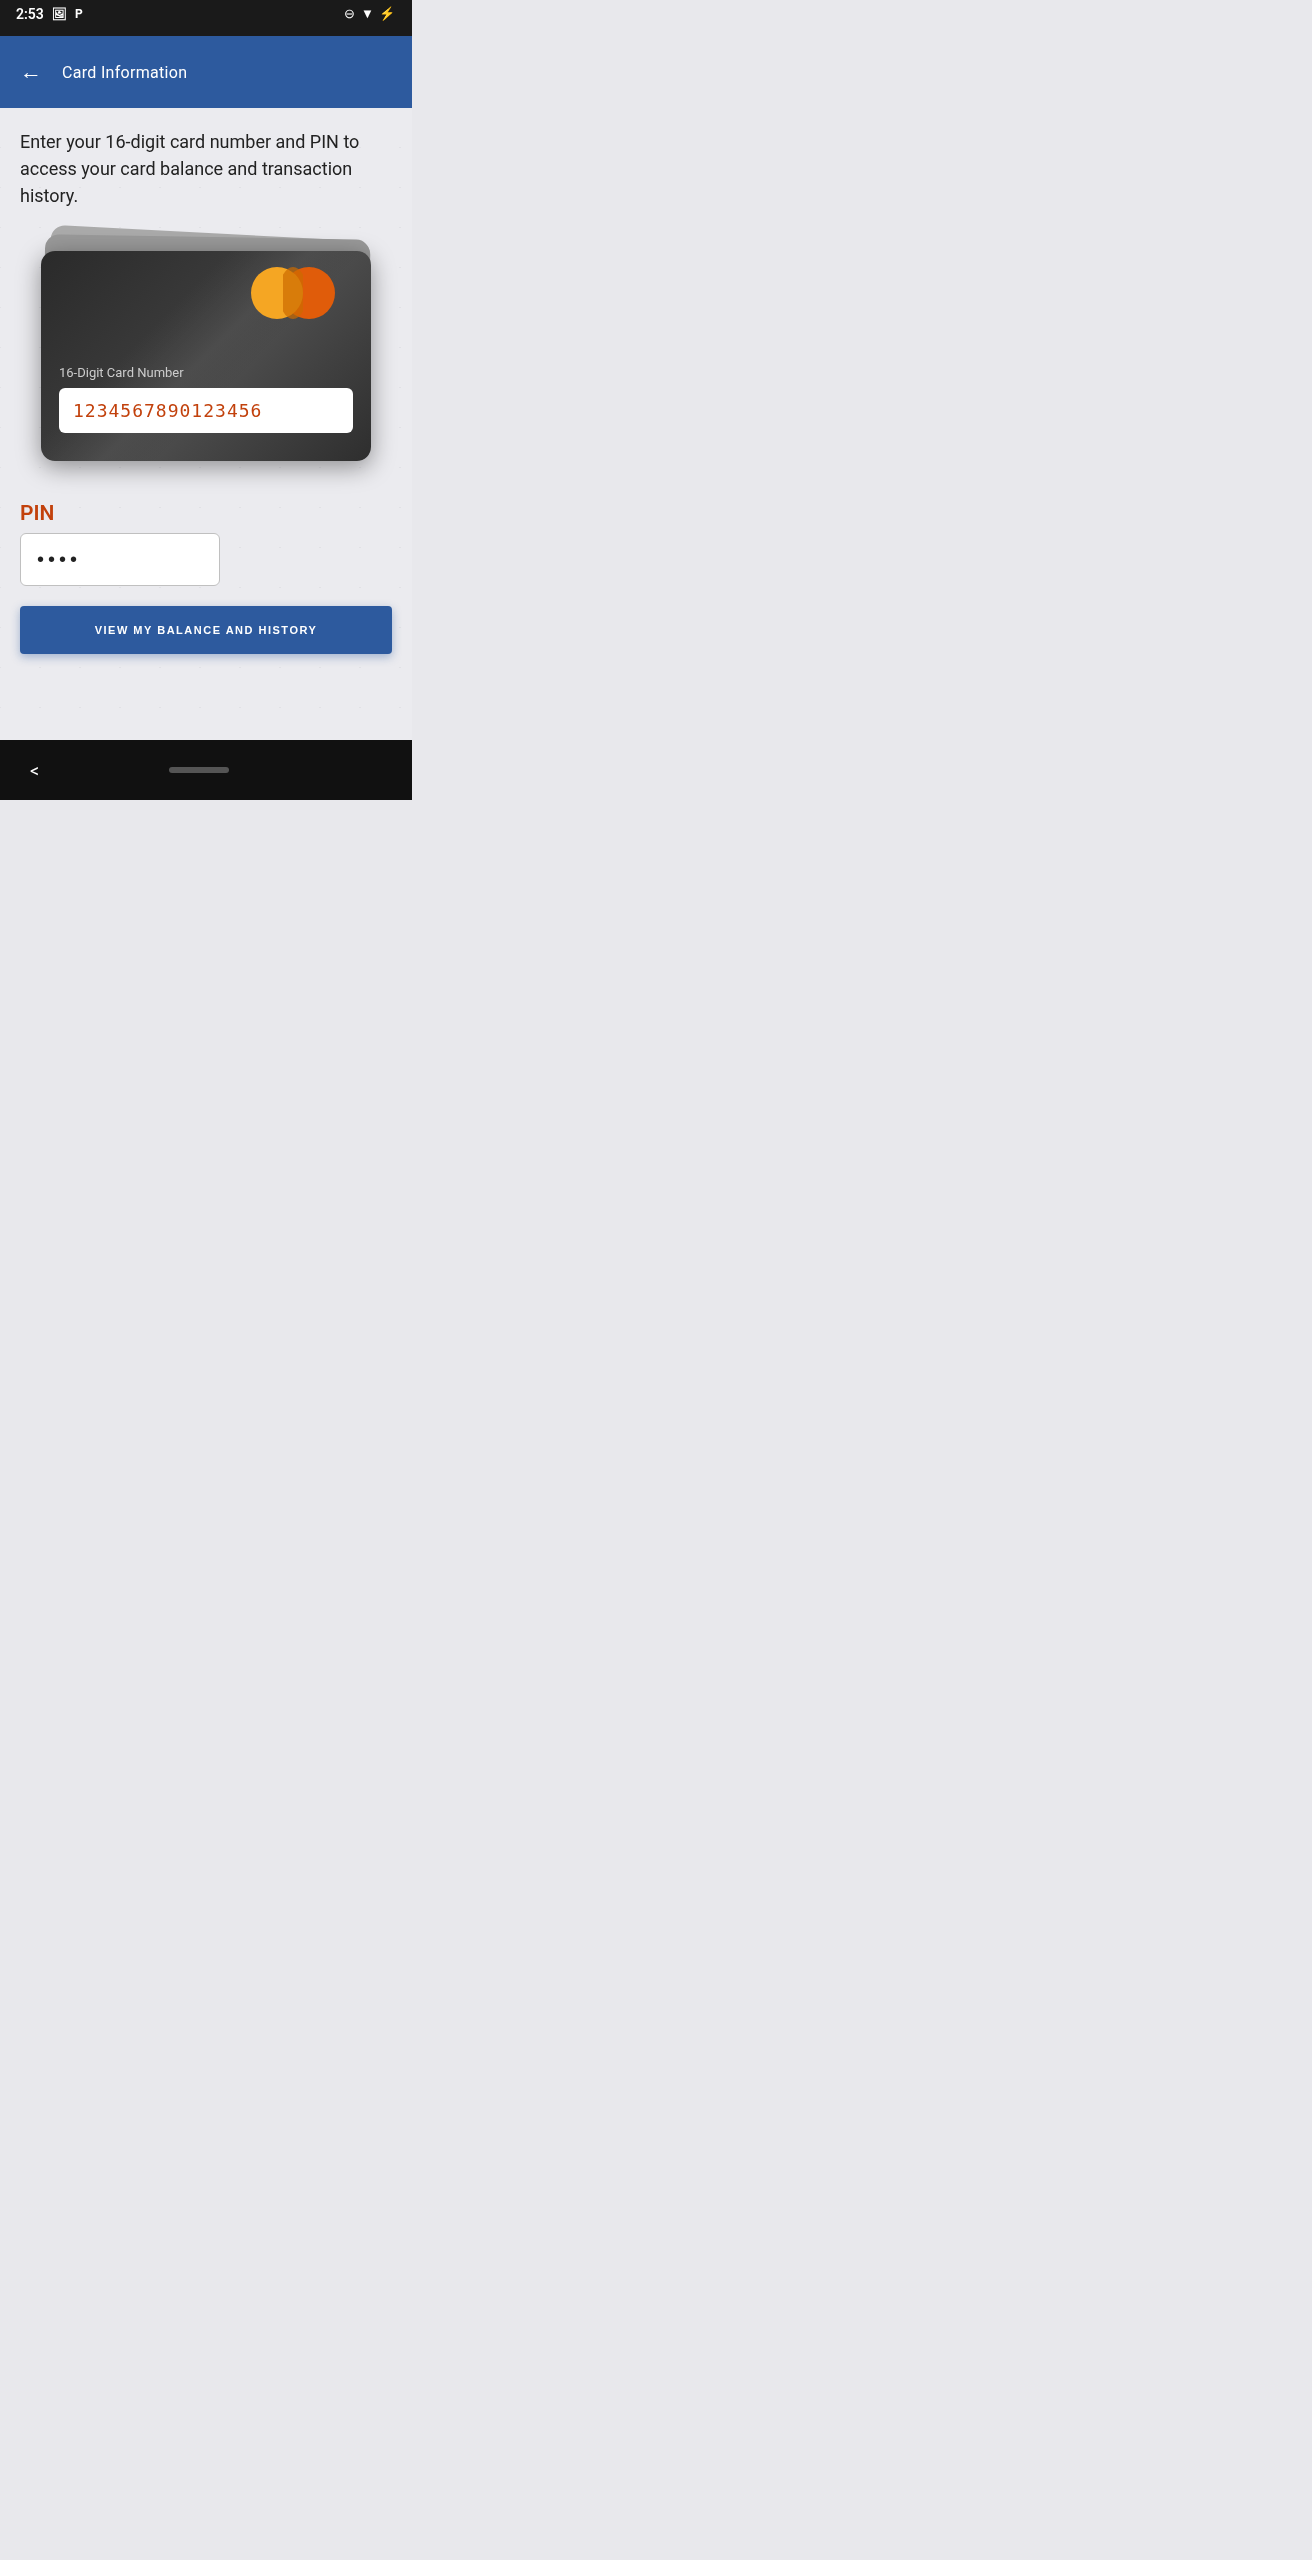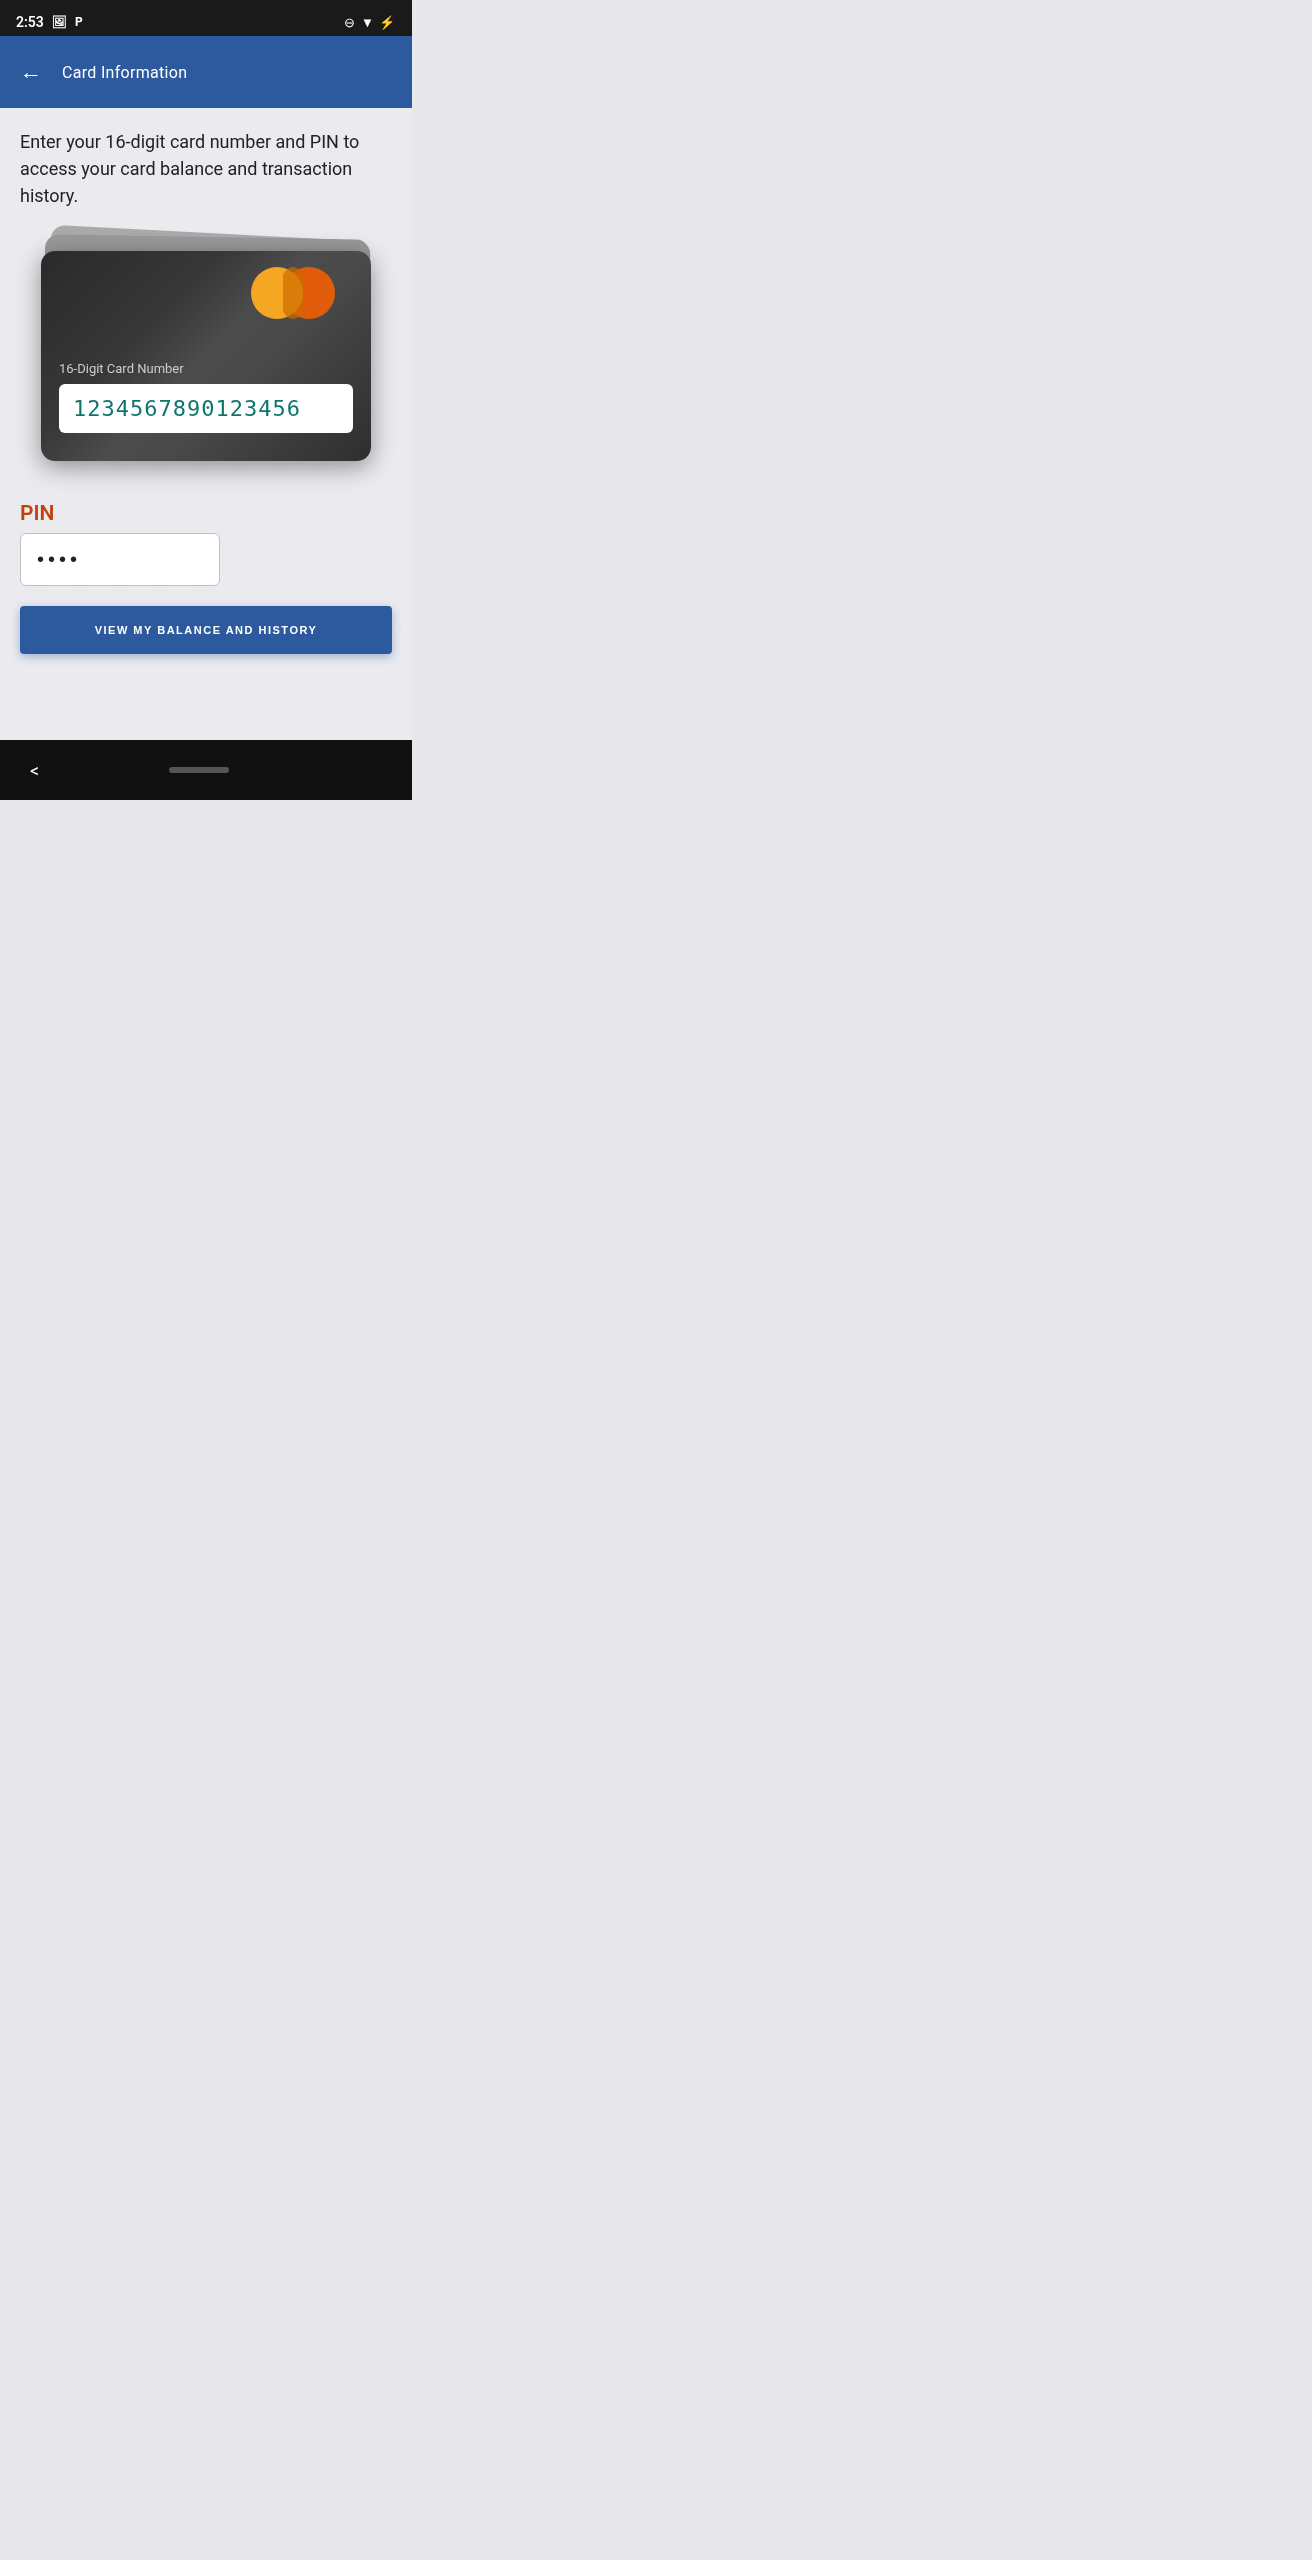--- a/index.html
+++ b/index.html
@@ -12,21 +12,21 @@
       font-family: 'Roboto', Arial, sans-serif;
       overflow-x: hidden;
       position: relative;
     }
 
     
     .status-bar {
       background: #1a1a1a;
       color: white;
       display: flex;
-      align-items: flex-end;
+      align-items: flex-start;
       justify-content: space-between;
       padding: 6px 16px;
       height: 36px;
     }
     .status-left {
       display: flex;
       align-items: center;
       gap: 8px;
       font-size: 14px;
       font-weight: 600;
@@ -198,22 +198,22 @@
     .card-number-label {
       color: #cccccc;
       font-size: 13px;
       margin-bottom: 8px;
       font-weight: 400;
     }
     .card-number-box {
       background: white;
       border-radius: 6px;
       padding: 12px 14px;
-      font-size: 22px;
-      color: #0f766e;
+      font-size: 18px;
+      color: #c2410c;
       font-family: monospace;
       letter-spacing: 1px;
     }
 
     
     .pin-section {
       position: relative;
       z-index: 1;
       margin-bottom: 20px;
     }

